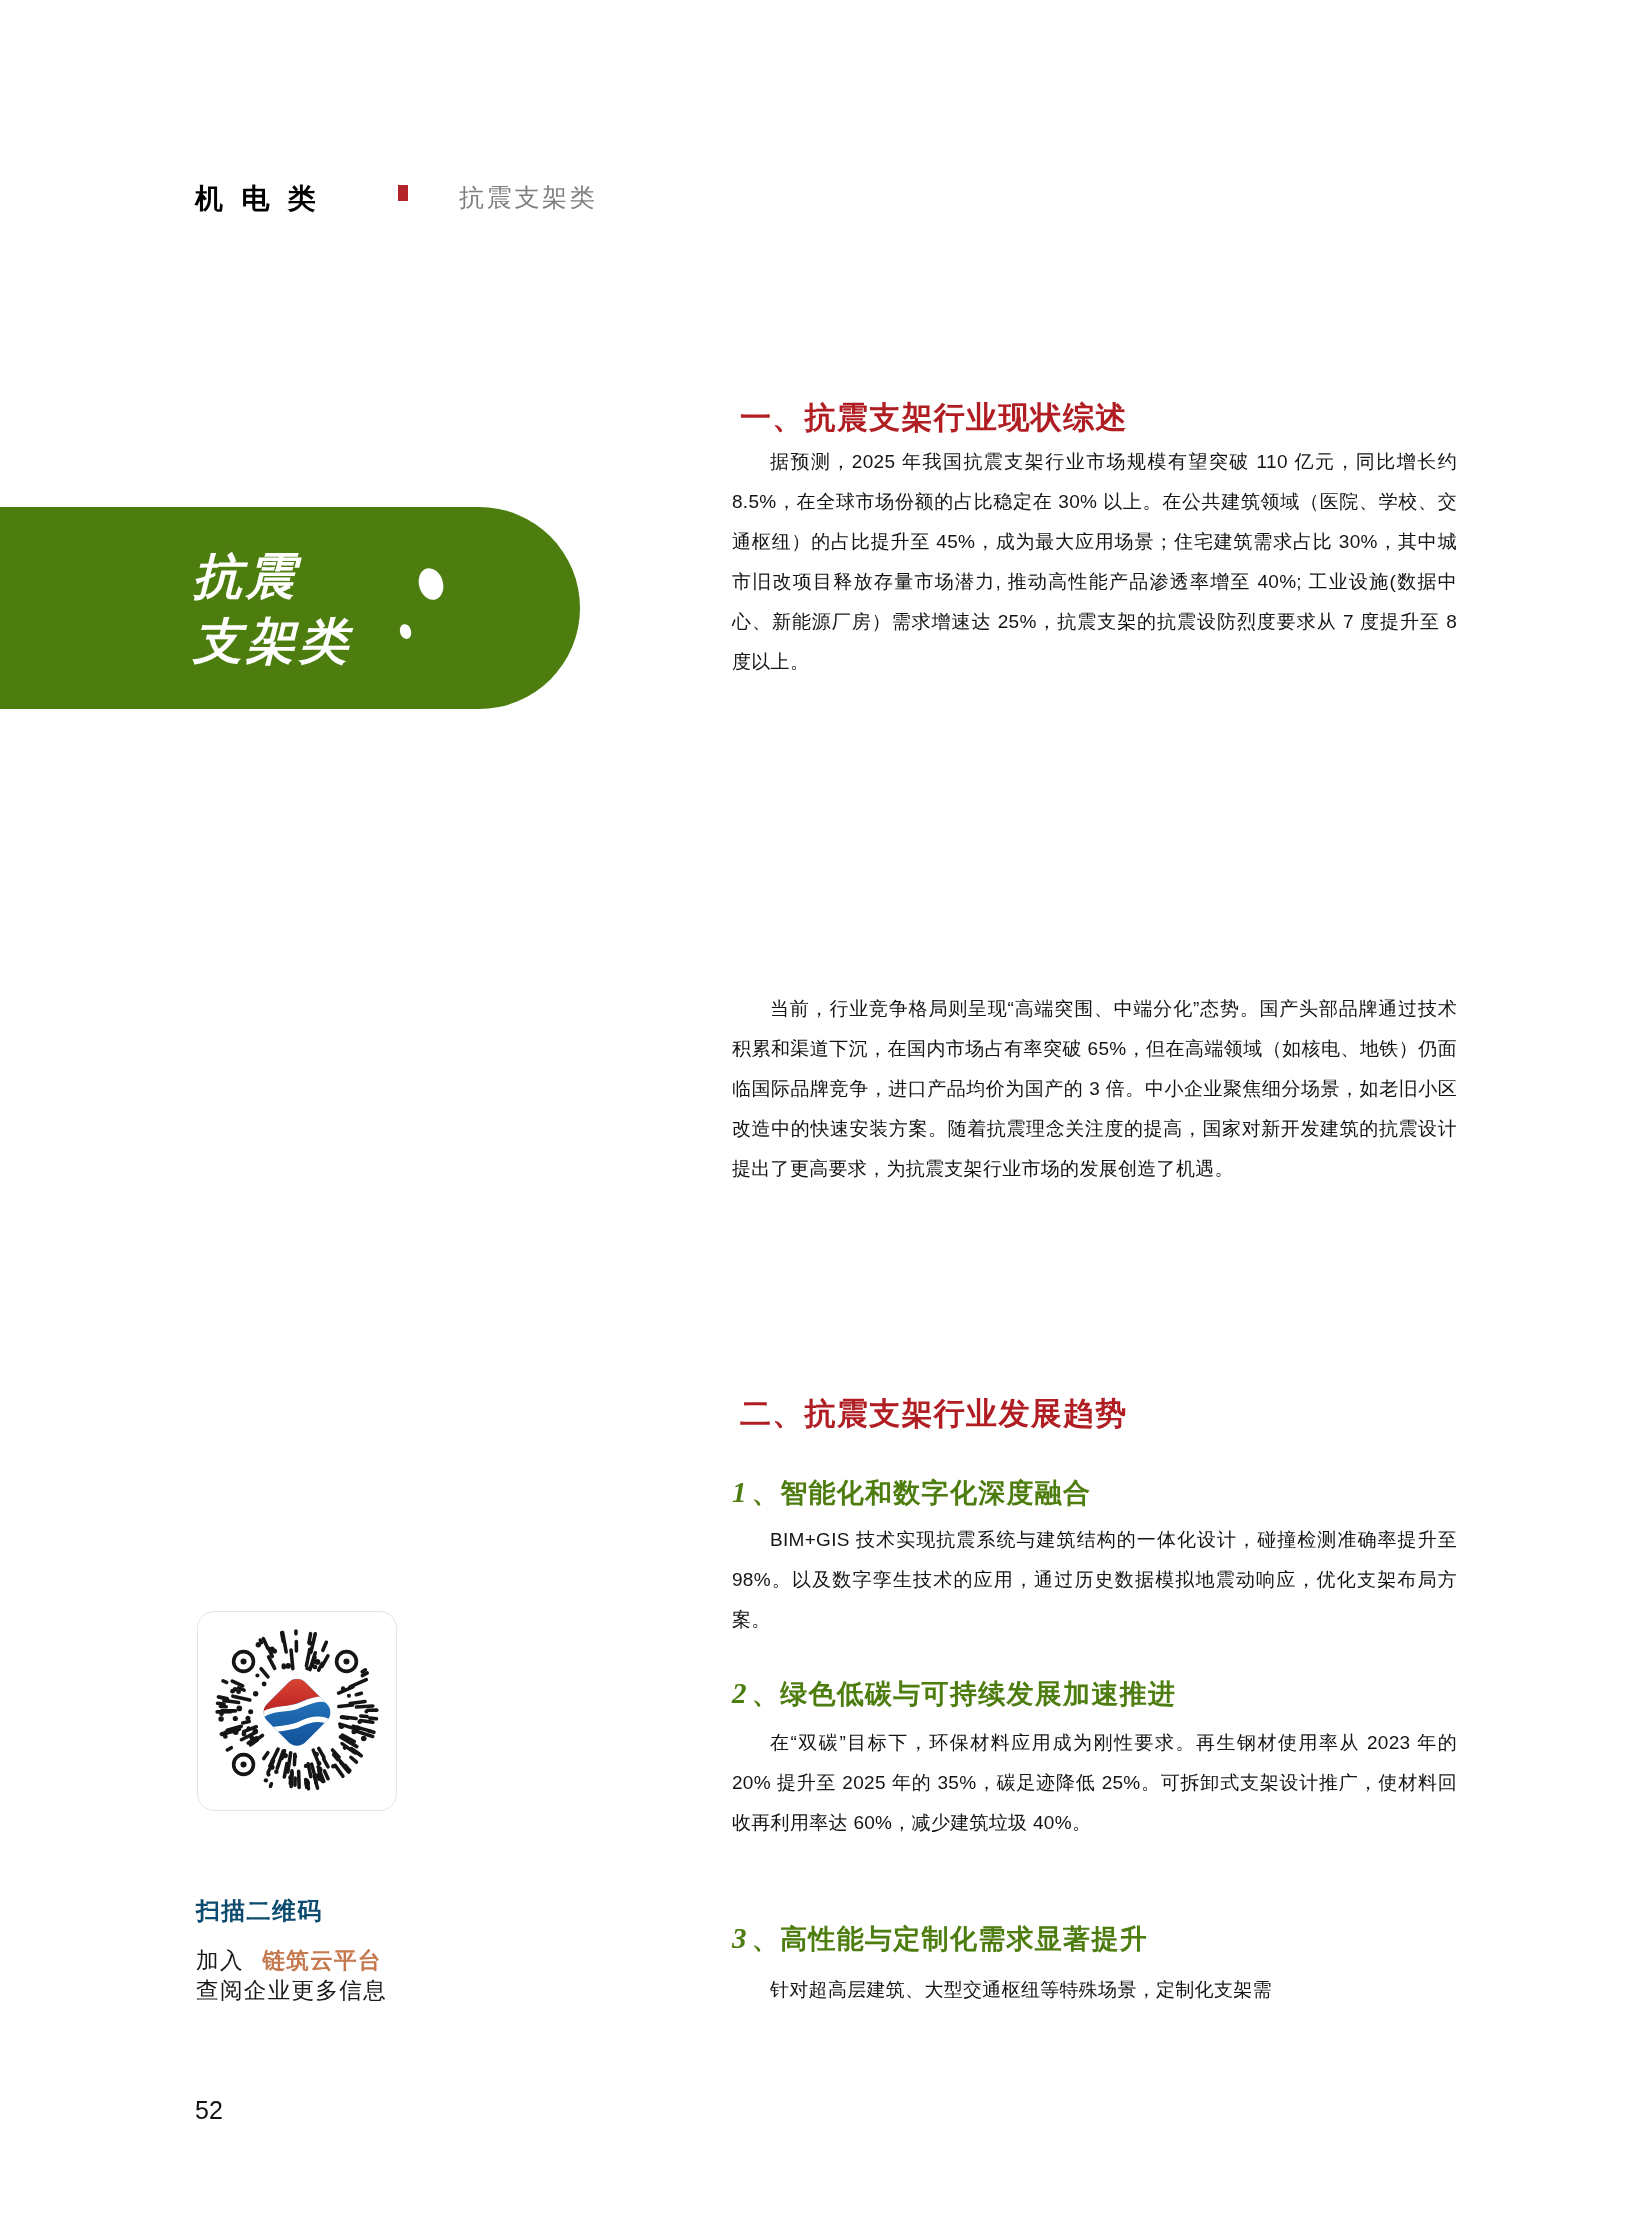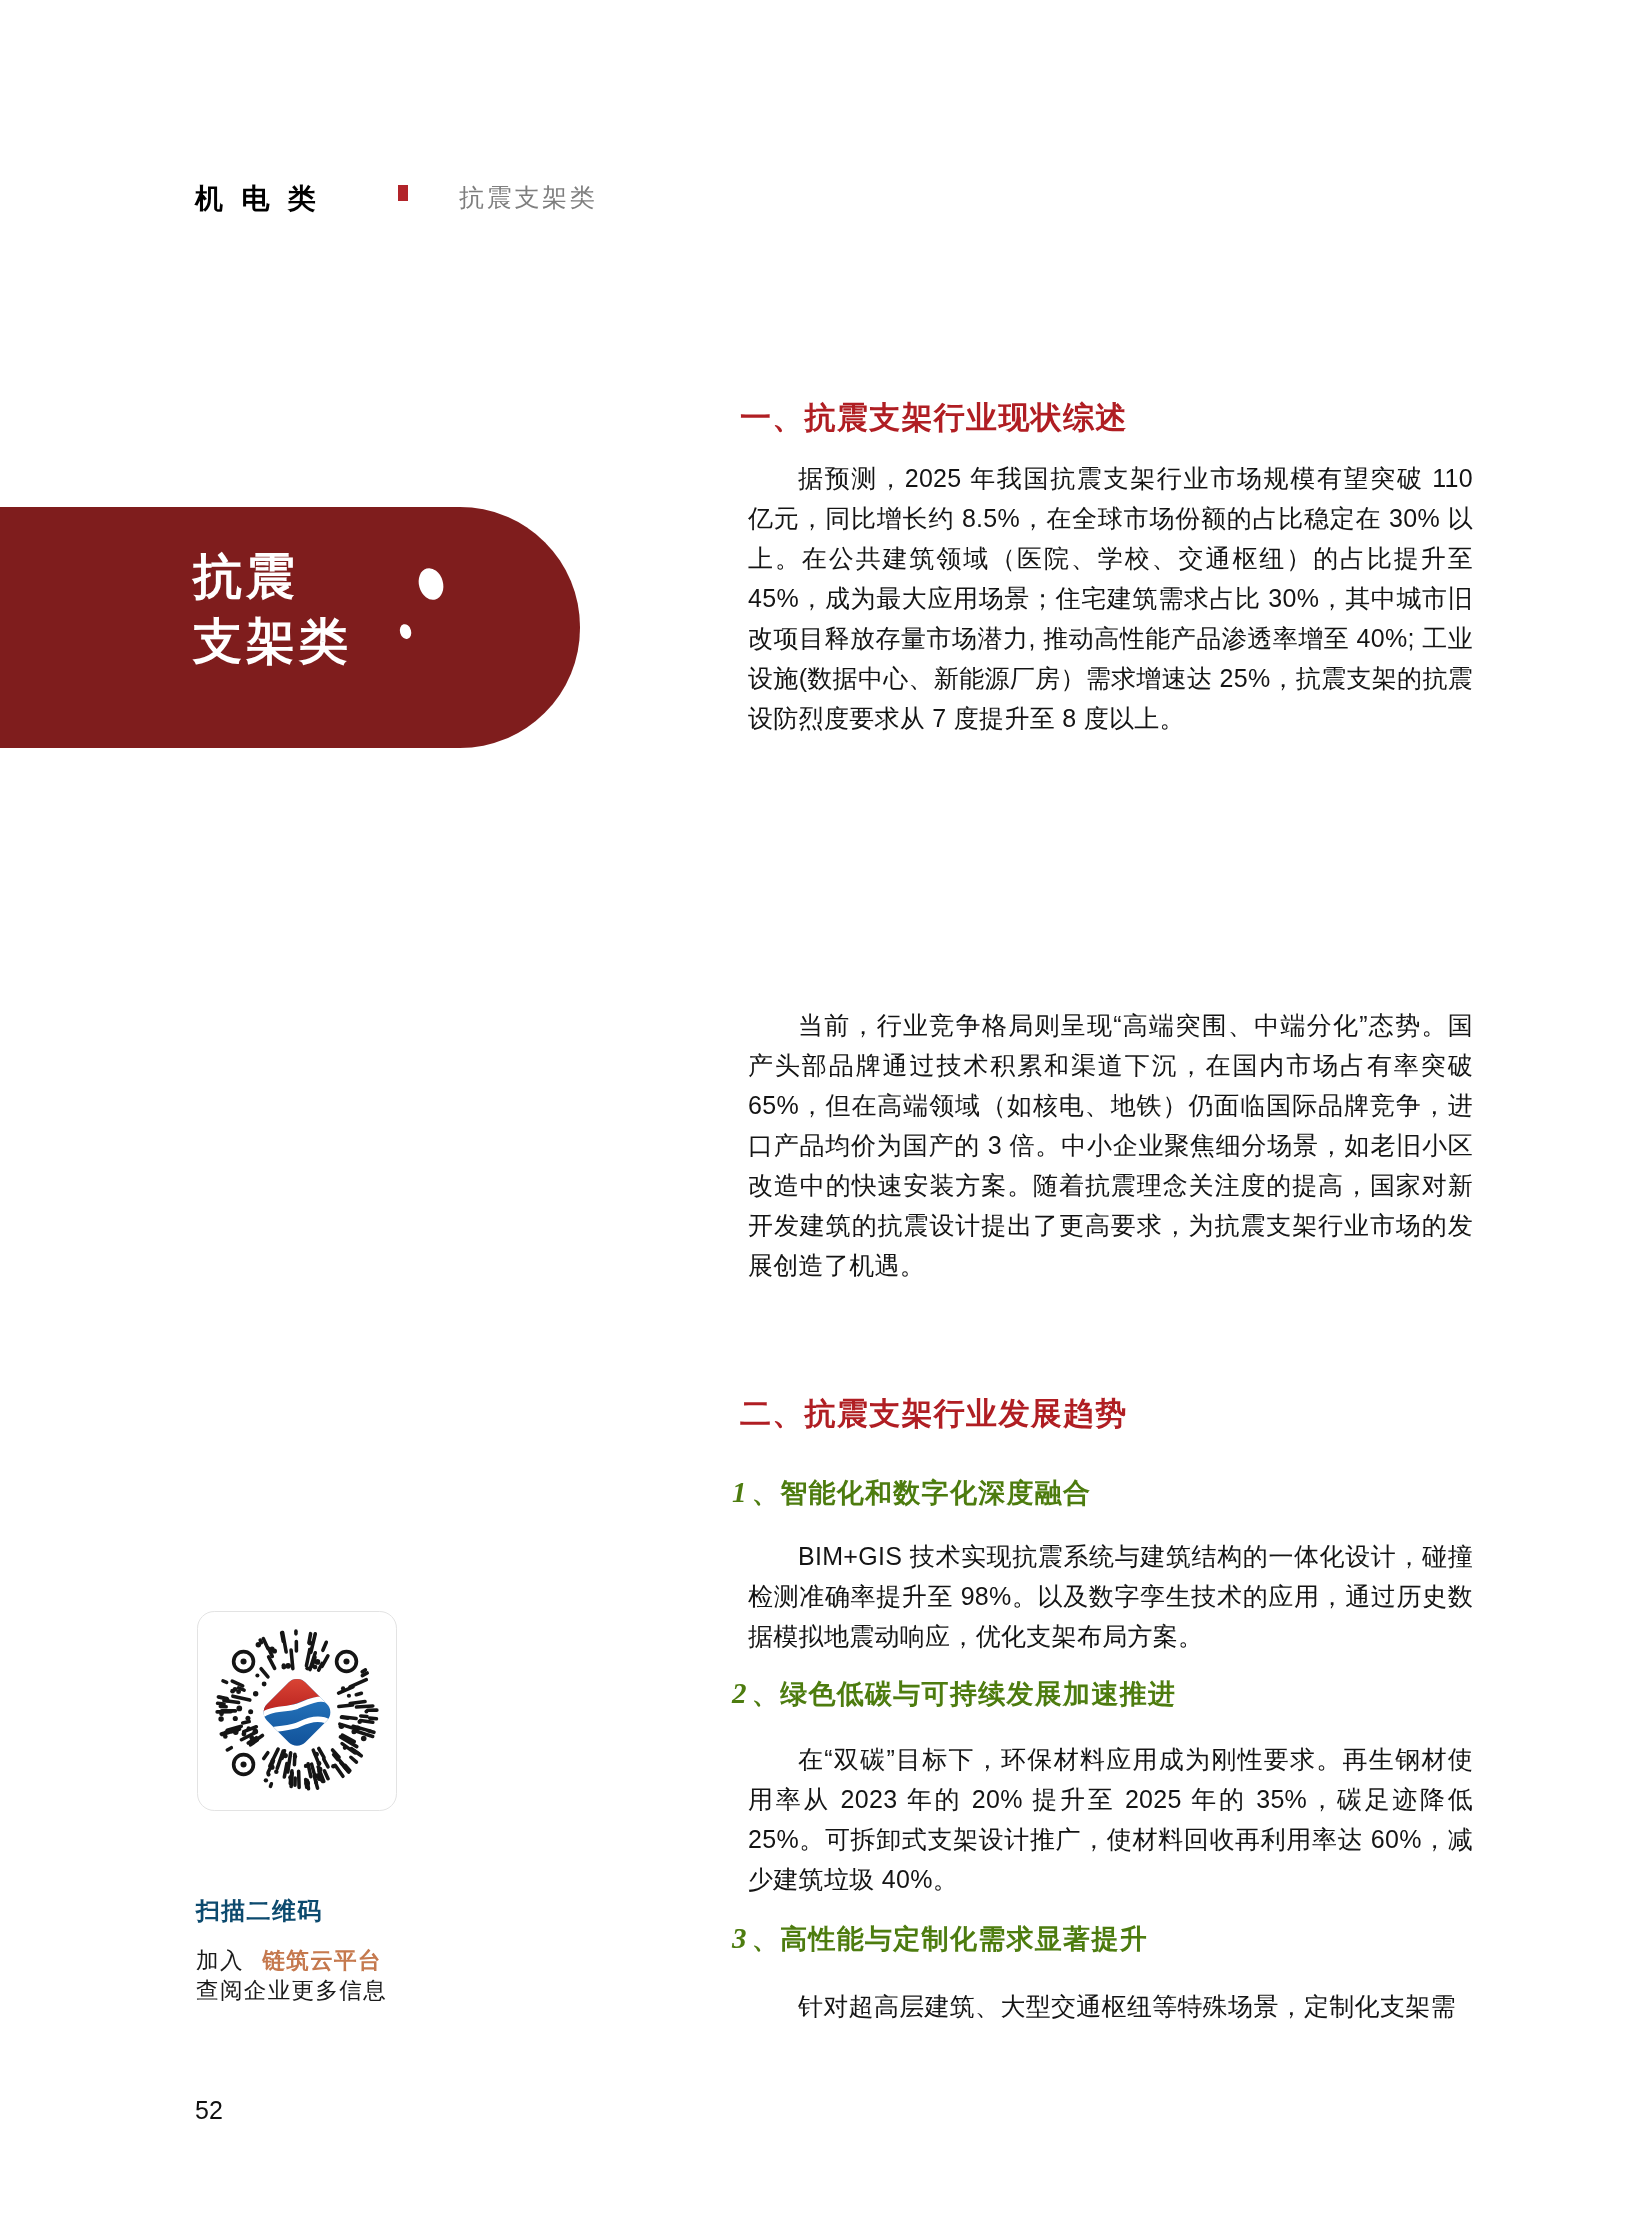--- a/index.html
+++ b/index.html
@@ -7,33 +7,33 @@
         font-family:"Liberation Sans","DejaVu Sans",sans-serif;color:#111;}
 
   
   .doc-header{position:absolute;left:0;top:180px;width:1649px;height:40px;}
   .doc-header .cat{position:absolute;left:195px;top:0;font-size:28px;font-weight:700;
                    color:#000000;letter-spacing:5.3px;white-space:pre;}
   .doc-header .sq{position:absolute;left:398px;top:5.3px;width:10px;height:15.3px;background:#B2242A;}
   .doc-header .sub{position:absolute;left:459px;top:1.3px;font-size:25px;color:#7E7E7E;letter-spacing:2.7px;}
 
   
-  .banner{position:absolute;left:0;top:507px;width:580px;height:241px;background:#7f1d1d;
-          border-radius:0 120px 120px 0;}
+  .banner{position:absolute;left:0;top:507px;width:580px;height:202px;background:#4d7c0f;
+          border-radius:0 120px 120px 0;font-style:italic;}
   .banner-text{position:absolute;left:193px;top:37px;font-size:49px;line-height:65px;
                font-weight:700;color:#ffffff;letter-spacing:4px;}
   .dot-big{position:absolute;left:419px;top:61px;width:24px;height:32px;background:#fff;
            border-radius:50%;transform:rotate(-16deg);}
   .dot-small{position:absolute;left:400px;top:117px;width:11.3px;height:14.6px;background:#fff;
              border-radius:50%;transform:rotate(-16deg);}
 
   
   .sec-title{position:absolute;left:732px;width:725px;margin:8px;font-size:31px;font-weight:700;
              color:#B01E23;letter-spacing:1.3px;}
-  .body-p{position:absolute;left:732px;width:725px;margin:16px;font-size:25px;line-height:40px;
+  .body-p{position:absolute;left:732px;width:725px;margin:0;font-size:19px;line-height:40px;
           color:#141414;text-align:justify;text-indent:2em;letter-spacing:0.3px;}
   .sub-title{position:absolute;left:732px;width:725px;font-size:27px;font-weight:700;
              color:#4d7c0f;letter-spacing:1.3px;}
   .sub-title .n{font-family:"Liberation Serif","DejaVu Serif",serif;font-style:italic;
                 font-size:29px;font-weight:700;padding-right:4px;}
 
   
   .qr-card{position:absolute;left:197px;top:1611px;width:198px;height:198px;background:#fff;
            border:1.3px solid #E3E3E3;border-radius:17.3px;}
   .qr-card svg{position:absolute;left:0;top:0;width:100%;height:100%;}

